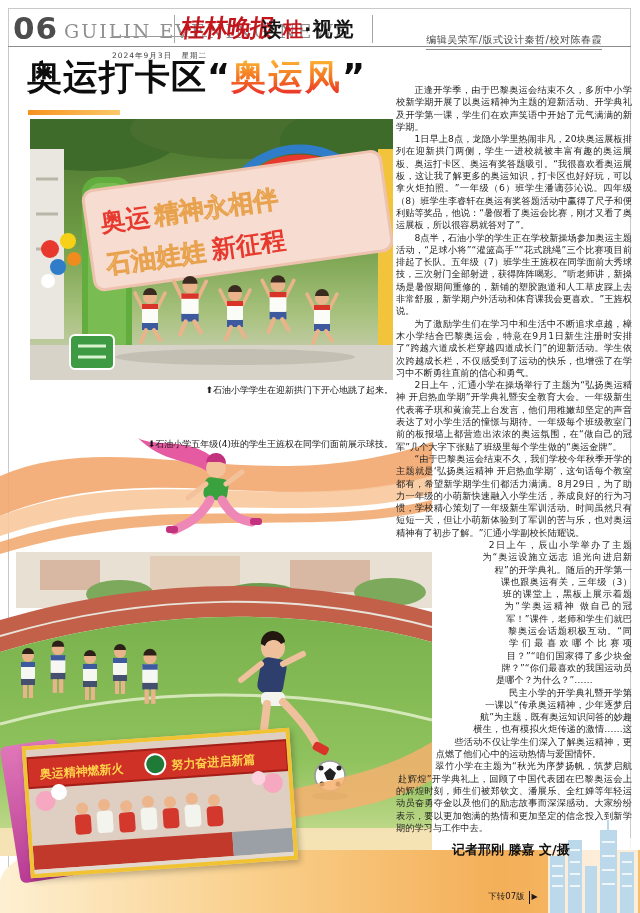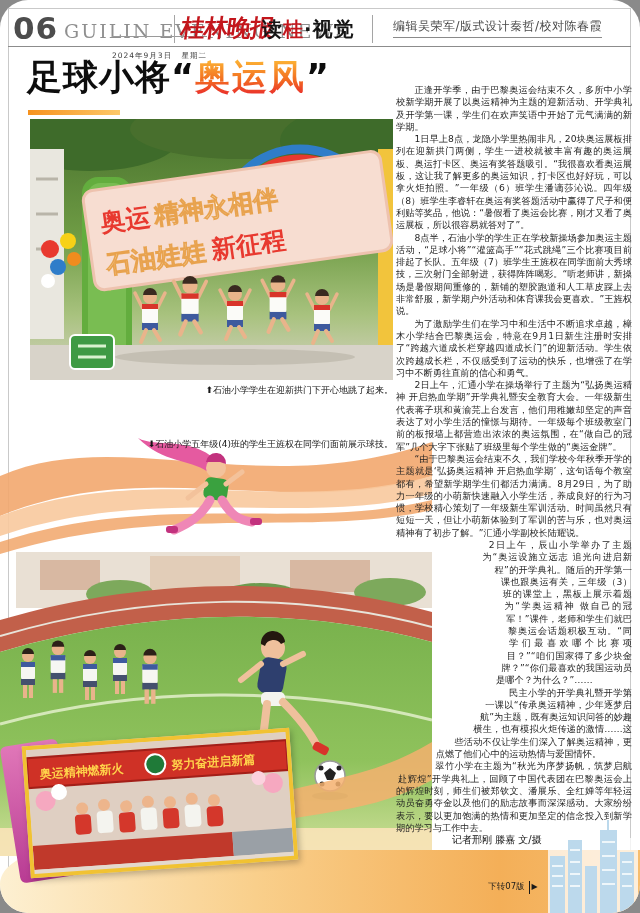--- a/index.html
+++ b/index.html
@@ -1,29 +1,29 @@
 <!DOCTYPE html>
 <html><head>
 <meta charset="utf-8">
 <style>
   html,body{margin:0;padding:0;background:#8a8a8a;}
   .page{position:relative;width:640px;height:913px;margin:0 auto;background:#ffffff;overflow:hidden;
-        font-family:"DejaVu Sans","Liberation Sans",sans-serif;border-radius:28px;}
+        font-family:"DejaVu Sans","Liberation Sans",sans-serif;}
   .abs{position:absolute;}
   .rule{background:#c9c9c9;}
   
   .pagenum{left:13px;top:10px;font-size:31px;font-weight:bold;color:#4d4d4d;letter-spacing:1px;}
   .paper-en{left:64px;top:20px;font-size:19px;color:#8f8f8f;font-family:"DejaVu Serif","Liberation Serif",serif;letter-spacing:2px;}
   .dateline{left:112px;top:36px;font-size:7.5px;color:#3c3c3c;border-top:1px solid #9a9a9a;padding-top:14px;letter-spacing:1px;}
   .vline{width:1px;background:#a5a5a5;}
   .masthead{left:181px;top:12px;font-size:24px;font-weight:bold;color:#c3161c;
             font-family:"DejaVu Serif","Liberation Serif",serif;transform:skewX(-8deg);letter-spacing:-1px;}
   .section{left:262px;top:16px;font-size:20px;font-weight:bold;color:#151515;letter-spacing:1px;}
   .section .red{color:#c3161c;}
-  .credits{right:38px;top:18px;font-size:12px;color:#4a4a4a;border-bottom:1px solid #8a8a8a;padding-bottom:2px;letter-spacing:.5px;}
+  .credits{right:38px;top:33px;font-size:10px;color:#4a4a4a;border-bottom:1px solid #8a8a8a;padding-bottom:2px;letter-spacing:.5px;}
   
   .headline{left:27px;top:54px;font-size:35px;font-weight:900;color:#0d0d0d;letter-spacing:1px;white-space:nowrap;}
   .headline .grad{background:linear-gradient(180deg,#fcb034 10%,#f37021 55%,#e8262d 100%);
                   -webkit-background-clip:text;background-clip:text;color:transparent;
                   font-weight:900;letter-spacing:2px;}
   .head-bar{left:28px;top:110px;width:92px;height:5px;background:linear-gradient(90deg,#f6921e,#fdc96a);}
   
   .caption{position:absolute;font-size:9px;font-weight:normal;color:#161616;z-index:7;}
   .cap1{left:30px;top:384px;width:363px;text-align:right;}
   .cap2{left:30px;top:406px;width:363px;text-align:right;margin-top:32px;}
@@ -38,21 +38,21 @@
         background:linear-gradient(180deg,#e077b8,#b83b93);transform:rotate(-9deg);border-radius:6px;}
   .photo3{left:26px;top:737px;z-index:4;border:4px solid #f1c232;background:#e4d9ce;
           transform:rotate(-4deg);box-shadow:2px 3px 6px rgba(0,0,0,.25);}
   .skyline{left:548px;top:818px;z-index:3;}
   
   .article{left:396px;top:84px;width:236px;z-index:6;font-size:9.2px;line-height:12.3px;
            text-align:justify;color:#1f1f1f;position:absolute;}
   .article p{margin:0;text-indent:2em;}
   .float-spacer{float:left;width:104px;height:235px;margin-right:9px;
                 shape-outside:polygon(0 0,55% 0,92% 18%,100% 45%,70% 78%,0 100%);}
-  .byline{font-weight:normal;text-indent:0;padding-left:56px;font-size:10px;color:#111;}
+  .byline{font-weight:bold;text-indent:0;padding-left:56px;margin-top:10px;font-size:13px;color:#111;}
   .continuation{margin-top:34px;text-align:center;font-size:8.5px;color:#1a1a1a;padding-right:2px;}
   .cont-arrow{display:inline-block;margin-left:4px;border-left:1.5px solid #1a1a1a;padding-left:2px;font-size:8px;}
 </style>
 </head>
 <body>
 
 <div class="page">
 
   <div class="abs rule" style="left:8px;top:8px;width:623px;height:1px;"></div>
   <div class="abs rule" style="left:8px;top:8px;width:1px;height:897px;"></div>
@@ -67,21 +67,21 @@
   <div class="abs vline" style="left:174px;top:15px;height:28px;"></div>
   <div class="abs masthead">桂林晚报</div>
   <div class="abs section">
     <span>读</span><span class="red">桂</span><span>·视觉</span>
   </div>
   <div class="abs vline" style="left:372px;top:15px;height:28px;"></div>
   <div class="abs credits">编辑吴荣军/版式设计秦哲/校对陈春霞</div>
   <div class="abs" style="left:8px;top:46px;width:623px;height:1px;background:#8c8c8c;"></div>
 
   <div class="abs headline">
-    <span>足球小将</span><span>“</span><span class="grad">奥运风</span><span>”</span>
+    <span>奥运打卡区</span><span>“</span><span class="grad">奥运风</span><span>”</span>
   </div>
   <div class="abs head-bar"></div>
 
   <svg class="abs photo1" width="363" height="261" viewBox="0 0 363 261">
     <defs>
       <linearGradient id="p1bg" x1="0" y1="0" x2="0" y2="1">
         <stop offset="0" stop-color="#47702c"></stop>
           <stop offset=".45" stop-color="#6f9c45"></stop>
         <stop offset=".75" stop-color="#a8c27e"></stop>
           <stop offset="1" stop-color="#d8d3c6"></stop>

